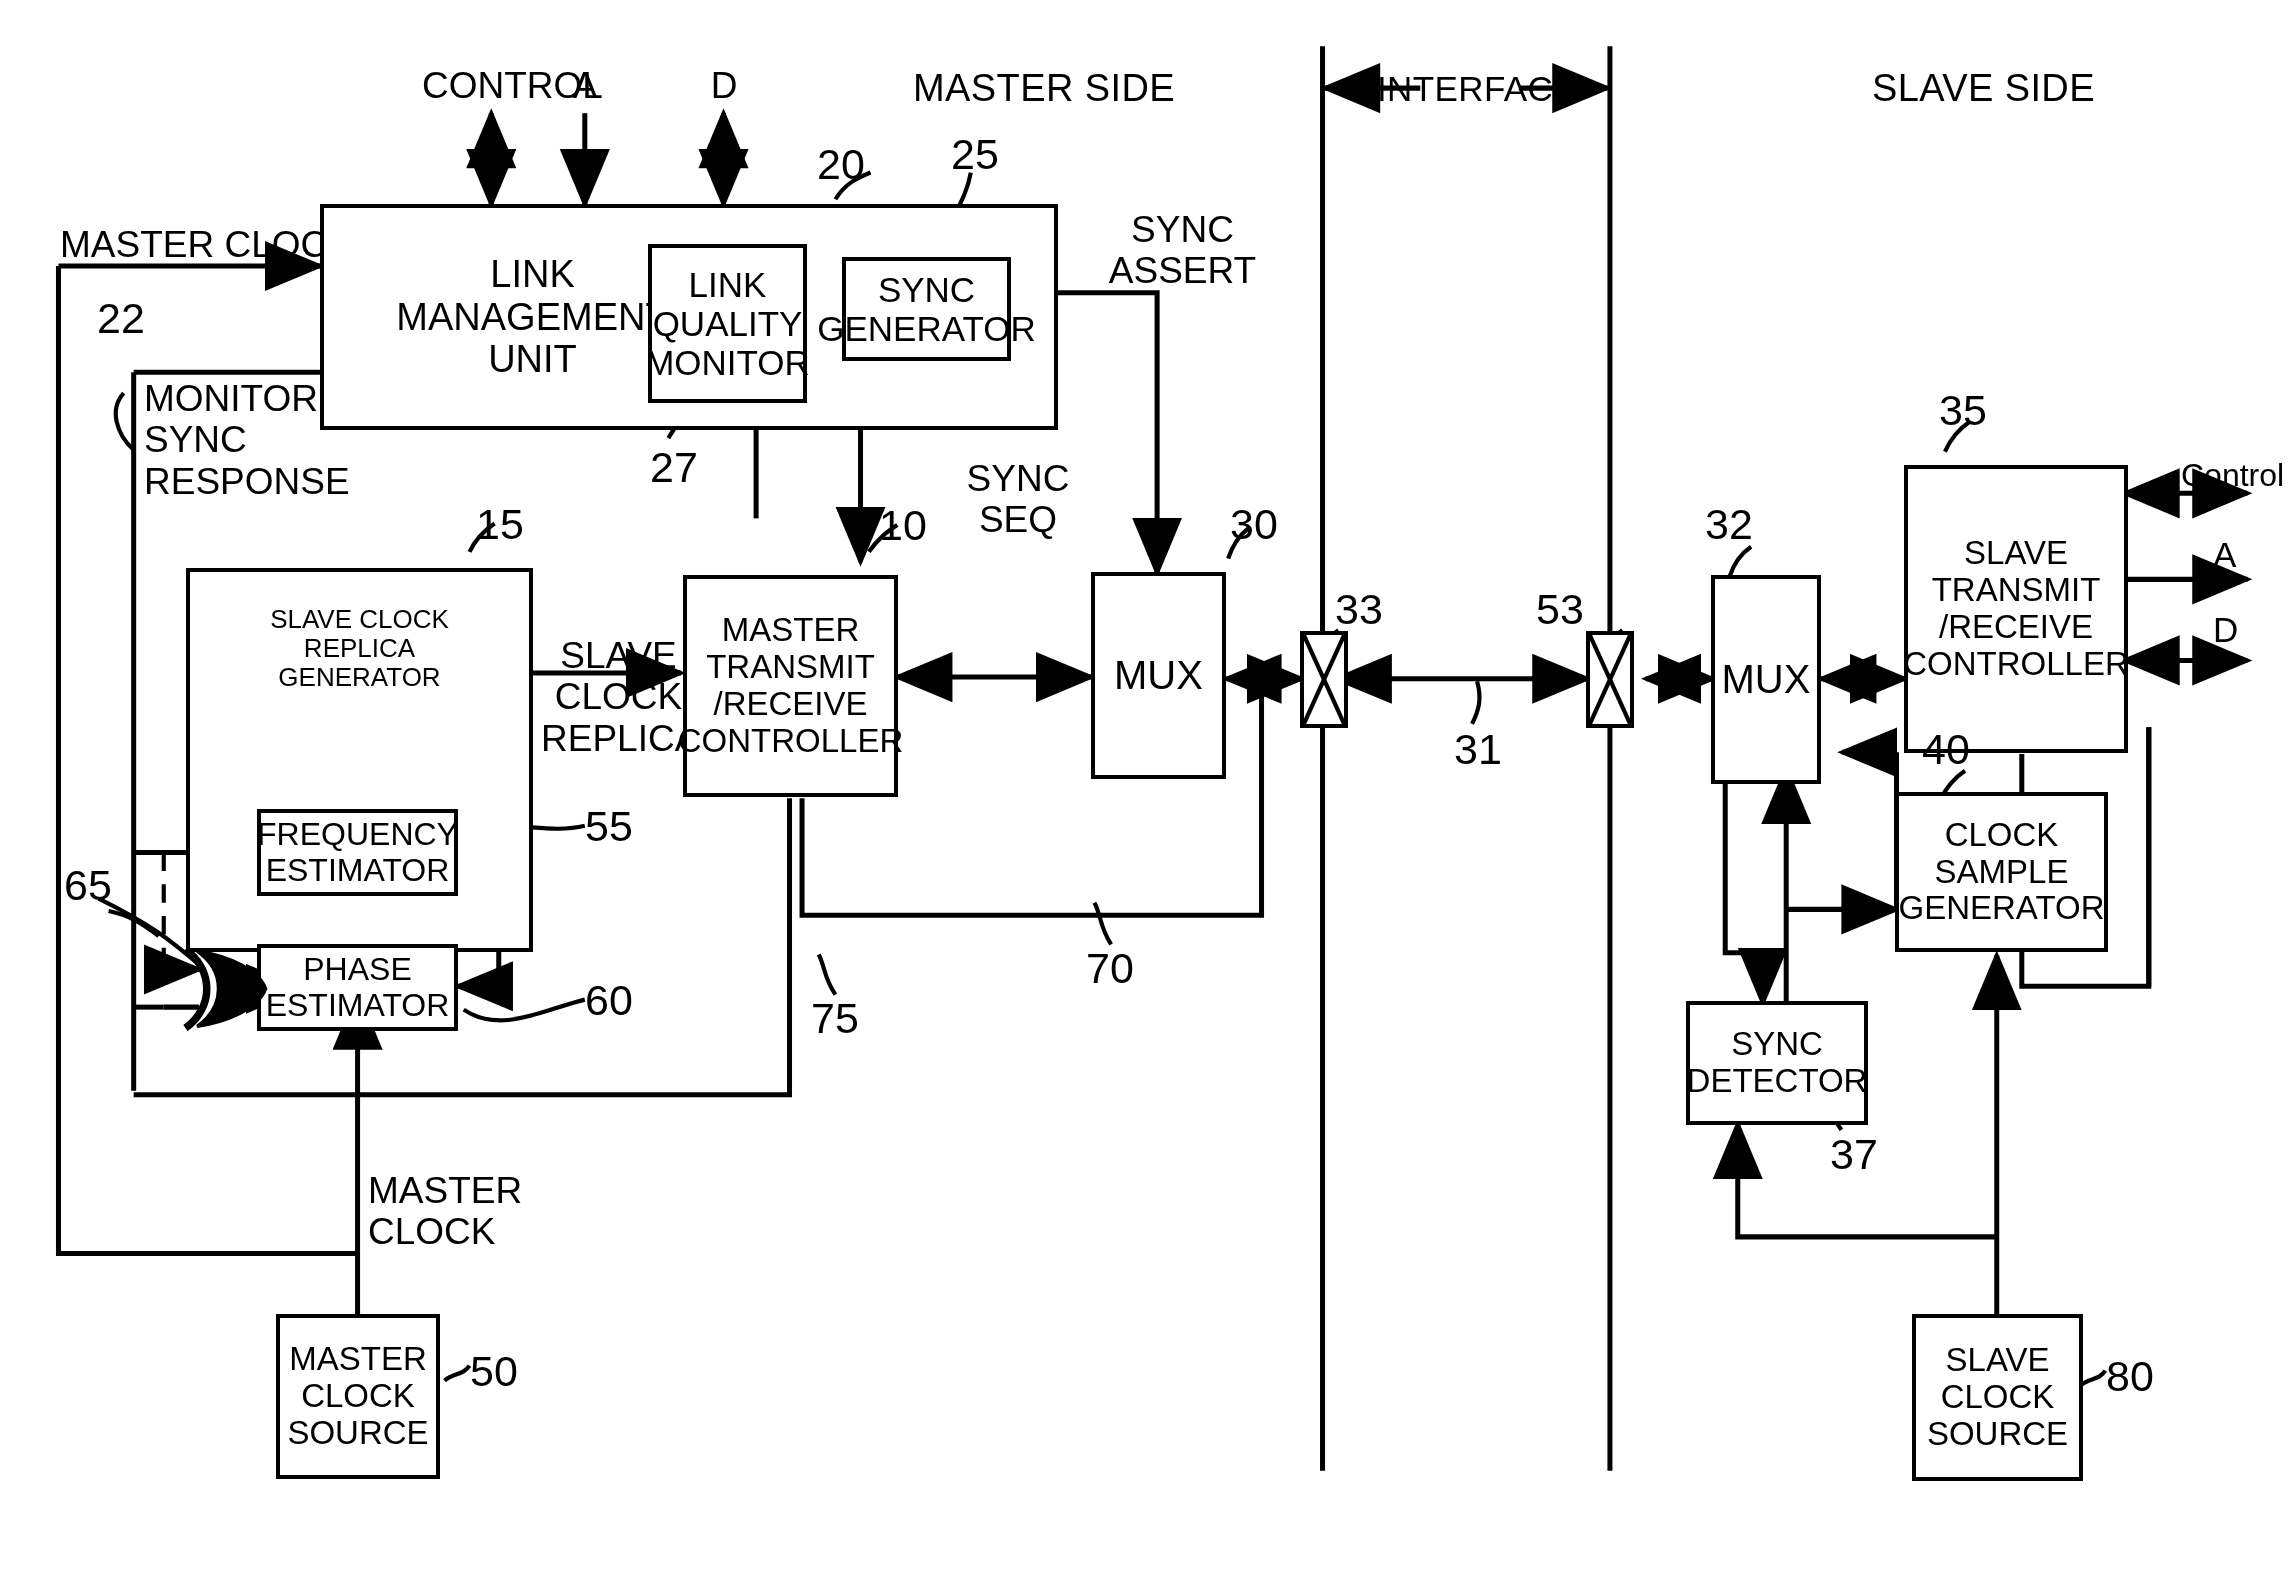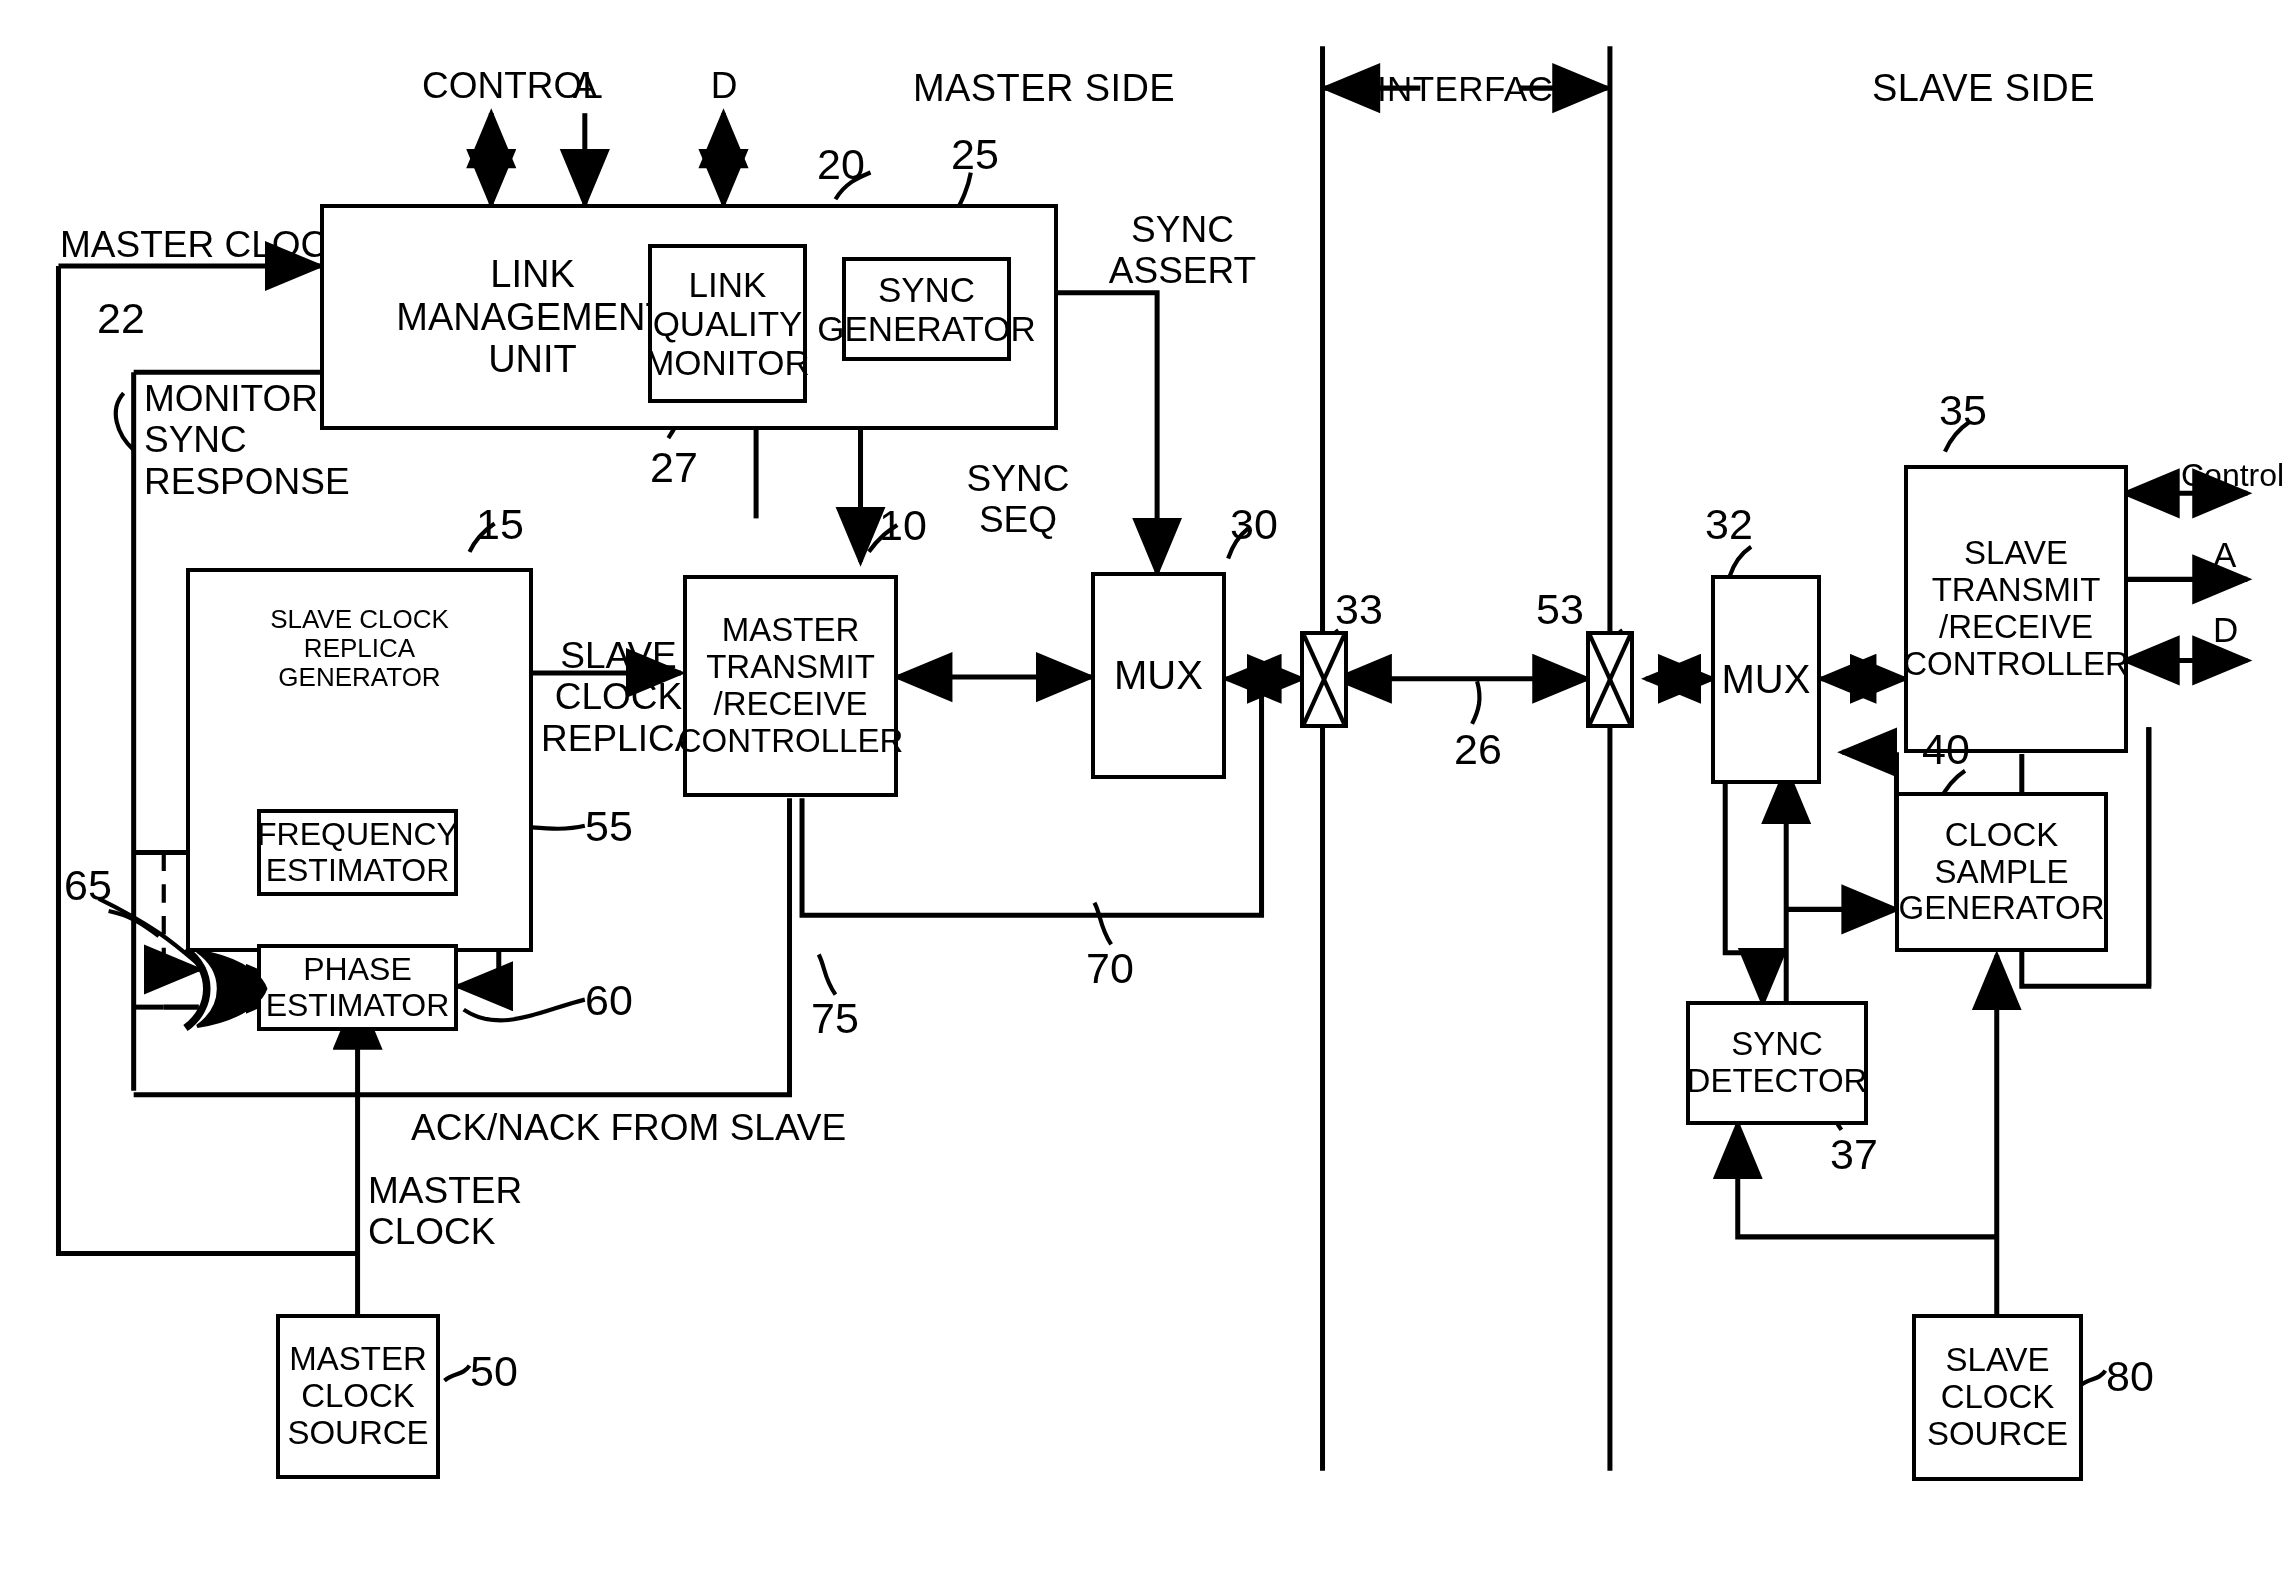--- a/index.html
+++ b/index.html
@@ -200,21 +200,20 @@
 
   <div class="lbl" style="left:1095px; top:209px; width:175px; font-size:37px;"><span style="white-space: pre-line;">SYNC
 ASSERT</span></div>
   <div class="lbl" style="left:943px; top:458px; width:150px; font-size:37px;"><span style="white-space: pre-line;">SYNC
 SEQ</span></div>
 
   <div class="lbl" style="left:541px; top:635px; width:155px; font-size:37px;"><span style="white-space: pre-line;">SLAVE
 CLOCK
 REPLICA</span></div>
 
-  <div class="lbl left" style="left:411px; top:1107px; font-size:37px;">ACK/NACK FROM SLAVE</div>
   <div class="lbl left" style="left:368px; top:1170px; font-size:37px;"><span style="white-space: pre-line;">MASTER
 CLOCK</span></div>
 
   <div class="lbl" style="left:2181px; top:458px; width:150px; font-size:32px; text-align:left;">Control</div>
   <div class="lbl" style="left:2213px; top:535px; width:50px; font-size:35px; text-align:left;">A</div>
   <div class="lbl" style="left:2213px; top:610px; width:50px; font-size:35px; text-align:left;">D</div>
 
   <div class="blk" style="left:320px; top:204px; width:738px; height:226px; font-size:38px;">
     <span style="position: absolute; left: 58px; top: 45px; width: 301px; white-space: pre-line;">LINK
 MANAGEMENT
@@ -316,21 +315,21 @@
 
   <div class="num" style="left:817px; top:140px;">20</div>
   <div class="num" style="left:951px; top:130px;">25</div>
   <div class="num" style="left:650px; top:443px;">27</div>
   <div class="num" style="left:97px; top:294px;">22</div>
   <div class="num" style="left:476px; top:500px;">15</div>
   <div class="num" style="left:879px; top:501px;">10</div>
   <div class="num" style="left:1230px; top:500px;">30</div>
   <div class="num" style="left:1335px; top:585px;">33</div>
   <div class="num" style="left:1536px; top:585px;">53</div>
-  <div class="num" style="left:1454px; top:725px;">26</div>
+  <div class="num" style="left:1454px; top:725px;">31</div>
   <div class="num" style="left:1705px; top:500px;">32</div>
   <div class="num" style="left:1939px; top:386px;">35</div>
   <div class="num" style="left:1830px; top:1130px;">37</div>
   <div class="num" style="left:1922px; top:725px;">40</div>
   <div class="num" style="left:2106px; top:1352px;">80</div>
   <div class="num" style="left:470px; top:1347px;">50</div>
   <div class="num" style="left:585px; top:802px;">55</div>
   <div class="num" style="left:585px; top:976px;">60</div>
   <div class="num" style="left:64px; top:861px;">65</div>
   <div class="num" style="left:1086px; top:944px;">70</div>

